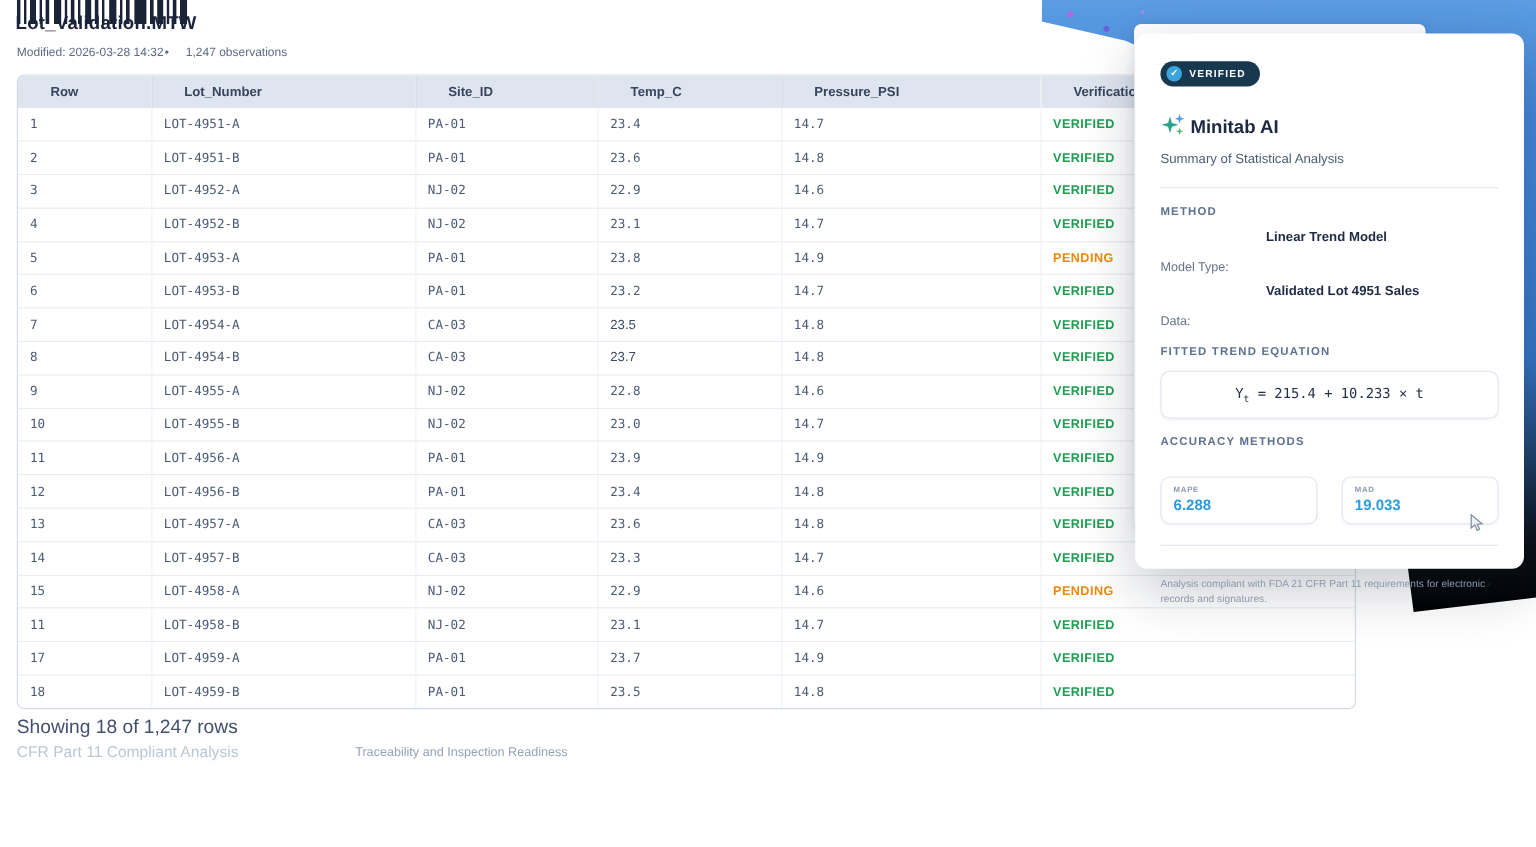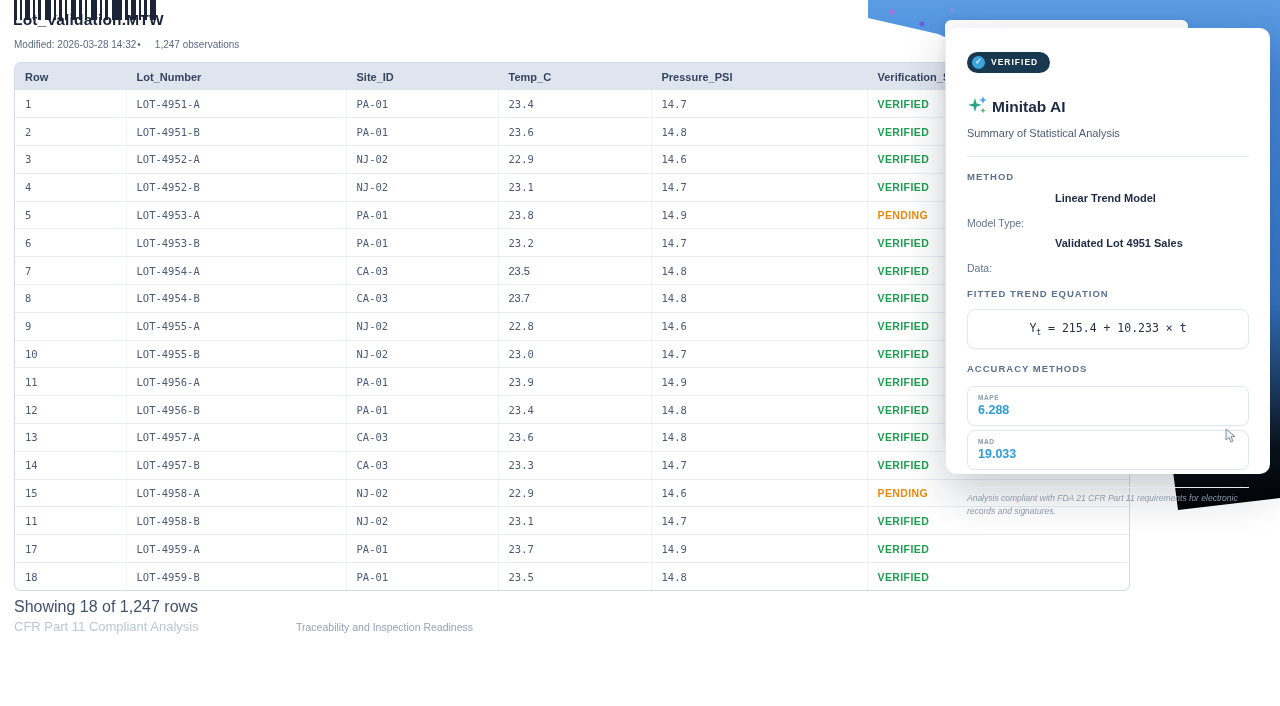--- a/index.html
+++ b/index.html
@@ -34,21 +34,21 @@
   .doc-meta{ position:absolute; left:14px; top:39px; z-index:2;
     font-size:10px; color:#5b6b84; }
   .doc-meta .bullet{ margin-left:1px; }
   .doc-meta .obs{ margin-left:14px; }
 
   
   .table-wrap{ position:absolute; left:14px; top:62px; width:1116px; z-index:1;
     border:1px solid #d3dbe6; border-radius:6px; overflow:hidden; background:#fff; }
   table{ width:100%; border-collapse:collapse; table-layout:fixed; }
   thead th{ background:#dfe5ee; font-size:11px; font-weight:700; color:#36455f;
-    text-align:left; padding:7px 10px; height:27px;
+    text-align:left; padding:7px 27px; height:27px;
     border-right:1px solid rgba(163,177,198,.35); white-space:nowrap; overflow:hidden; }
   thead th:last-child{ border-right:none; }
   tbody td{ font-family:"DejaVu Sans Mono", monospace; font-size:10.5px; color:#4b5b76;
     padding:0 10px; height:27.8px; border-bottom:1px solid #e9edf3;
     border-right:1px solid #f0f3f7; white-space:nowrap; overflow:hidden; }
   tbody td:last-child{ border-right:none; }
   tbody tr:last-child td{ border-bottom:none; }
   td.temp-sans{ font-family:"Liberation Sans", sans-serif; font-size:11px; color:#3c4a63; }
   .status-label{ font-family:"Liberation Sans", sans-serif; font-size:10.5px; font-weight:700; letter-spacing:.4px; }
 
@@ -81,27 +81,27 @@
   .method-grid{ margin-top:10px; display:grid; grid-template-columns:88px 1fr; row-gap:8px; }
   .method-label{ font-size:10.5px; color:#64748b;margin-top:25px; }
   .method-value{ font-size:11px; font-weight:700; color:#1d2b44; }
 
   .equation-box{ margin-top:10px; border:1px solid #e2e8f0; border-radius:8px;
     background:#fff; box-shadow:0 1px 2px rgba(15,23,42,.04);
     padding:11px 8px; text-align:center;
     font-family:"DejaVu Sans Mono", monospace; font-size:11.5px; color:#243249; }
   .equation-box sub{ font-size:8px; }
 
-  .metrics-row{ display:flex; gap:4px; margin-top:12px;flex-direction:column; }
+  .metrics-row{ display:flex; gap:20px; margin-top:23px; }
   .metric-box{ flex:1; border:1px solid #dfe6ef; border-radius:8px; padding:7px 10px 8px 10px;
     background:#fff; box-shadow:0 1px 2px rgba(15,23,42,.03); }
   .metric-label{ font-size:6.5px; font-weight:700; letter-spacing:.6px; color:#8a9ab0; }
   .metric-value{ margin-top:2px; font-size:12.5px; font-weight:700; color:#2d9dd9; }
 
-  .footnote{ margin-top:4px; font-size:8.5px; font-style:italic; color:#8a99ad; line-height:1.55; }
+  .footnote{ margin-top:25px; font-size:8.5px; color:#8a99ad; line-height:1.55; }
 
   .cursor-arrow{ position:absolute; left:1225px; top:428px; z-index:6; }
 </style>
 </head>
 <body>
 
 <div id="canvas">
 
   <div class="photo-backdrop"></div>
 

